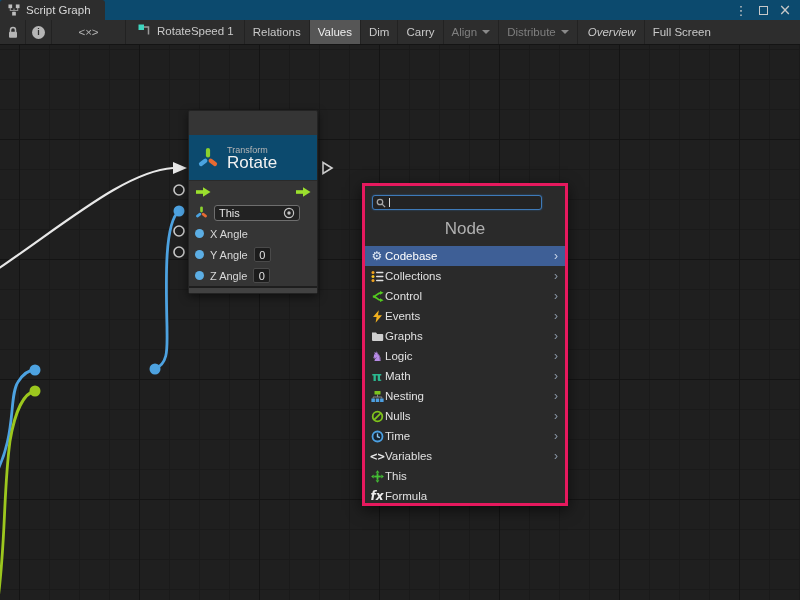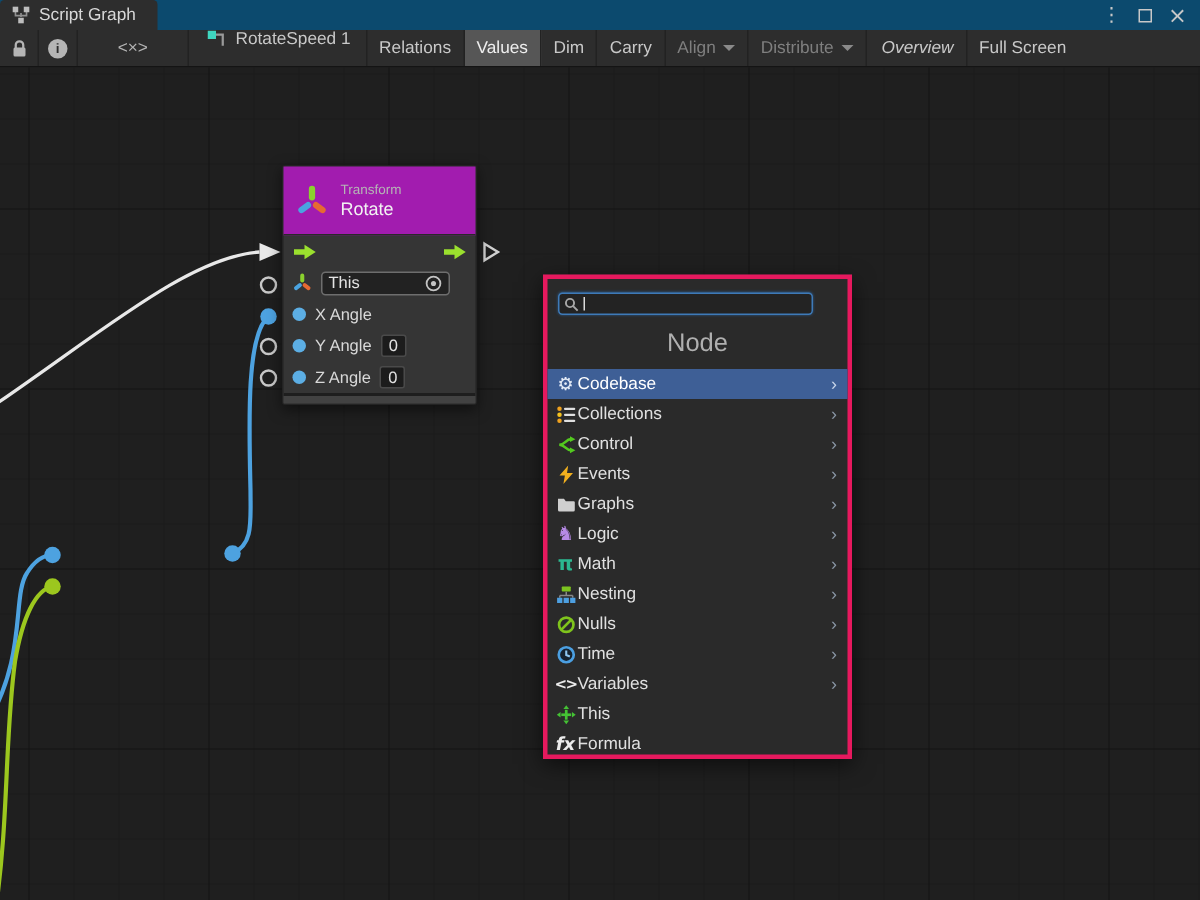--- a/index.html
+++ b/index.html
@@ -38,24 +38,24 @@
       linear-gradient(90deg, #141414 1px, transparent 1px),
       linear-gradient(#1a1a1a 1px, transparent 1px),
       linear-gradient(90deg, #1a1a1a 1px, transparent 1px);
     background-size:120px 120px,120px 120px,30px 30px,30px 30px;
     background-position:0 94px,19px 0,0 4px,19px 0; }
   .wires { position:absolute; top:0; left:0; z-index:1; }
 
   
   .node { position:absolute; z-index:2; background:#353535; border:1px solid #232323; border-radius:2px;
     box-shadow:0 3px 9px rgba(0,0,0,.5); color:#d8d8d8; }
-  .node-header { background:#a21caf; border-bottom:1px solid #2a2a2a; display:flex; align-items:center;
-    gap:8px; padding:0 8px; }
+  .node-header { background:#0c4a6e; border-bottom:1px solid #2a2a2a; display:flex; align-items:center;
+    gap:8px; padding:0 8px;margin-top:24px; }
   .node-cat { font-size:9px; color:#b5b5b5; line-height:11px; }
-  .node-title { font-size:12px; color:#f2f2f2; line-height:14px; }
+  .node-title { font-size:17px; color:#f2f2f2; line-height:14px; }
   .prow { display:flex; align-items:center; height:21px; padding:0 6px; gap:6px; font-size:11px; }
   .dot { width:9px; height:9px; border-radius:50%; flex-shrink:0; }
   .dot-blue { background:#5caee4; }
   .dot-gray { background:#c0c0c0; }
   .valbox { width:17px; height:15px; background:#1c1c1c; border:1px solid #4a4a4a; border-radius:2px;
     color:#e0e0e0; font-size:11px; display:flex; align-items:center; justify-content:center; }
   .thisfield { width:86px; height:16px; background:#222; border:1px solid #6e6e6e; border-radius:3px;
     display:flex; align-items:center; padding:0 4px; gap:4px; color:#e4e4e4; font-size:11px; }
   .node-footer { height:7px; background:#424242; border-top:2px solid #1e1e1e; }
   .rotate-node { left:188px; top:65px; width:130px; }
@@ -114,21 +114,21 @@
         <path d="M3.5 6 V4 a2.5 2.5 0 0 1 5 0 V6" fill="none" stroke="#b5b5b5" stroke-width="1.5"></path>
         <rect x="2" y="5.7" width="8" height="6" rx="1" fill="#b5b5b5"></rect>
       </svg>
     </div>
     <div class="tcell" style="width:26px;">
       <div style="width:13px;height:13px;border-radius:50%;background:#b5b5b5;color:#2d2d2d;font-size:9px;font-weight:bold;display:flex;align-items:center;justify-content:center;">i</div>
     </div>
     <div class="tcell" style="width:74px;color:#b5b5b5;">
       <span>&lt;×&gt;</span>
     </div>
-    <div style="display:flex;gap:6px;padding:0 10px 3px 12px;">
+    <div style="display:flex;align-items:center;gap:6px;padding:0 10px 3px 12px;">
       <svg width="13" height="13" viewBox="0 0 13 13">
         <polyline points="3,3 10.5,3 10.5,10.5" fill="none" stroke="#9a9a9a" stroke-width="1.5"></polyline>
         <rect x="0.5" y="0.5" width="5.5" height="5.5" fill="#3fd6c0"></rect>
       </svg>
       <span>RotateSpeed 1</span>
     </div>
     <div class="tbtn" style="border-left:1px solid #222;">Relations</div>
     <div class="tbtn active">Values</div>
     <div class="tbtn">Dim</div>
     <div class="tbtn">Carry</div>

